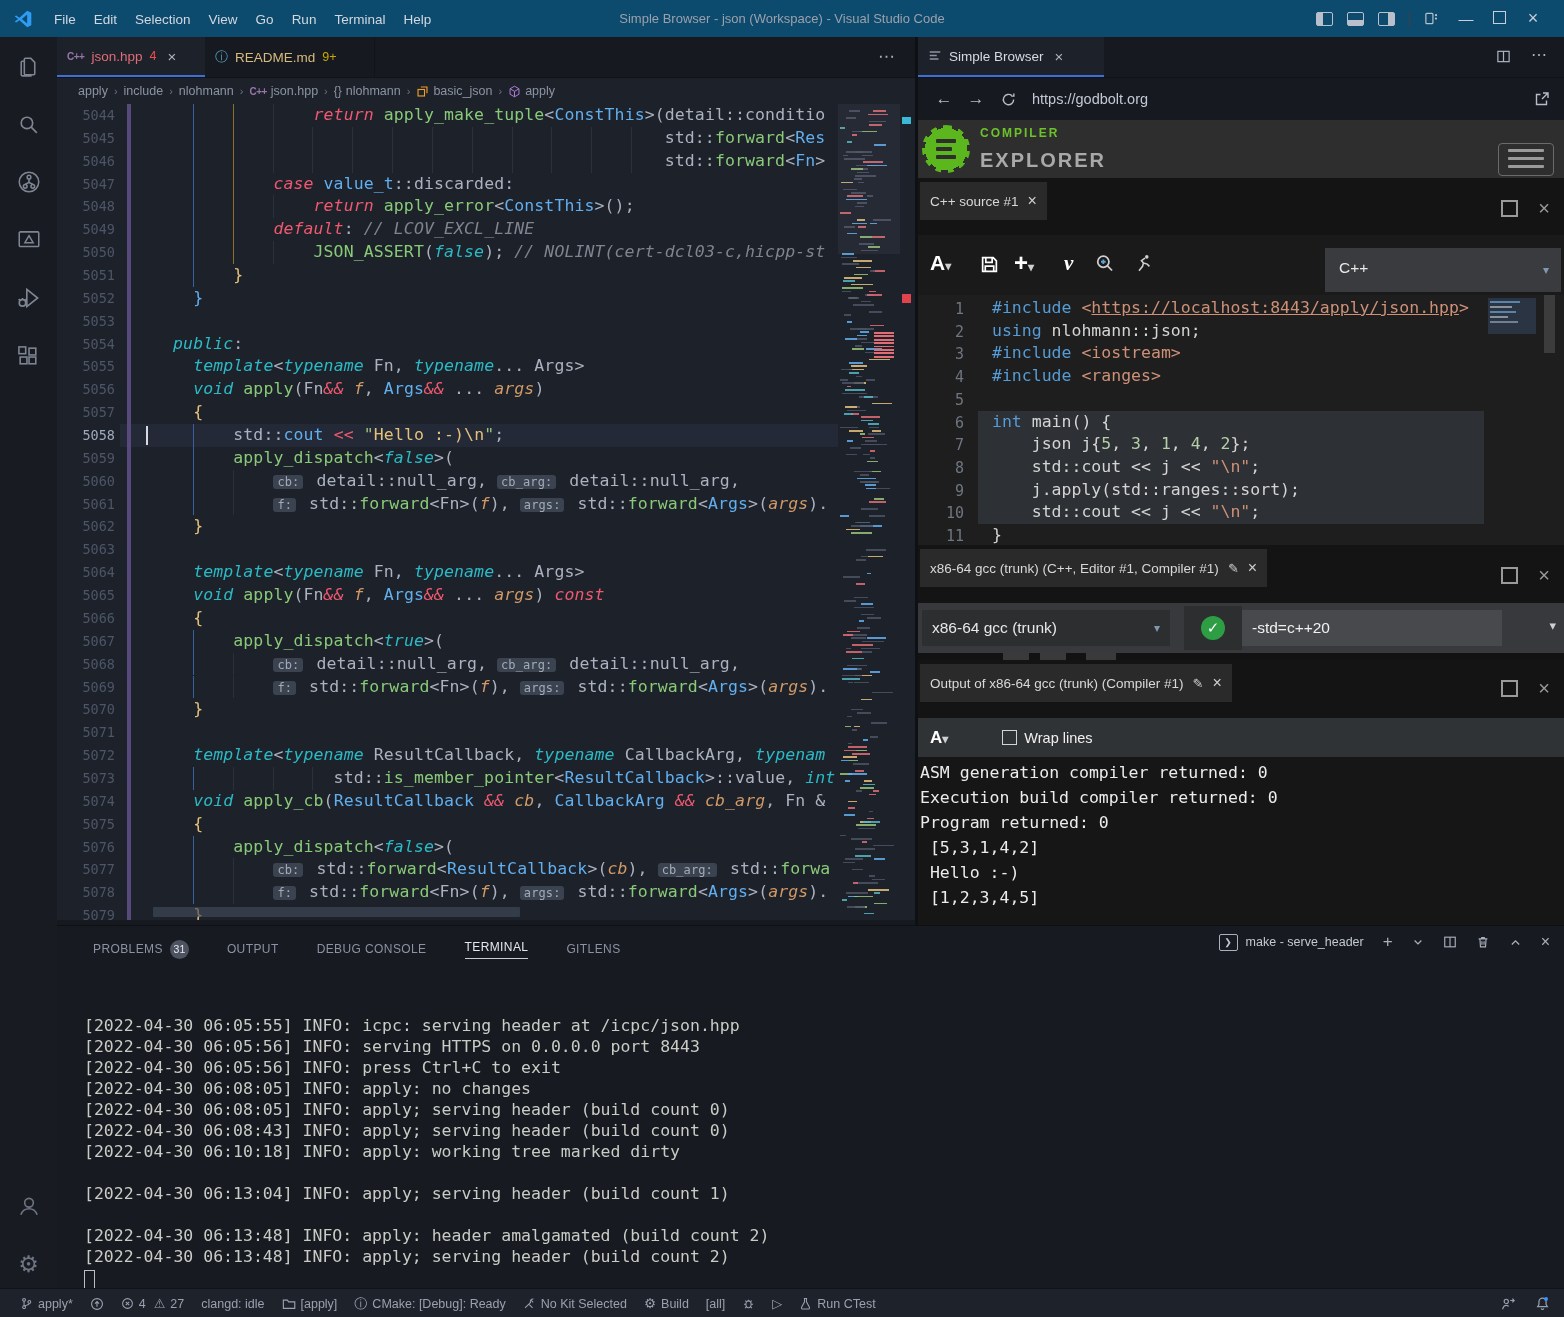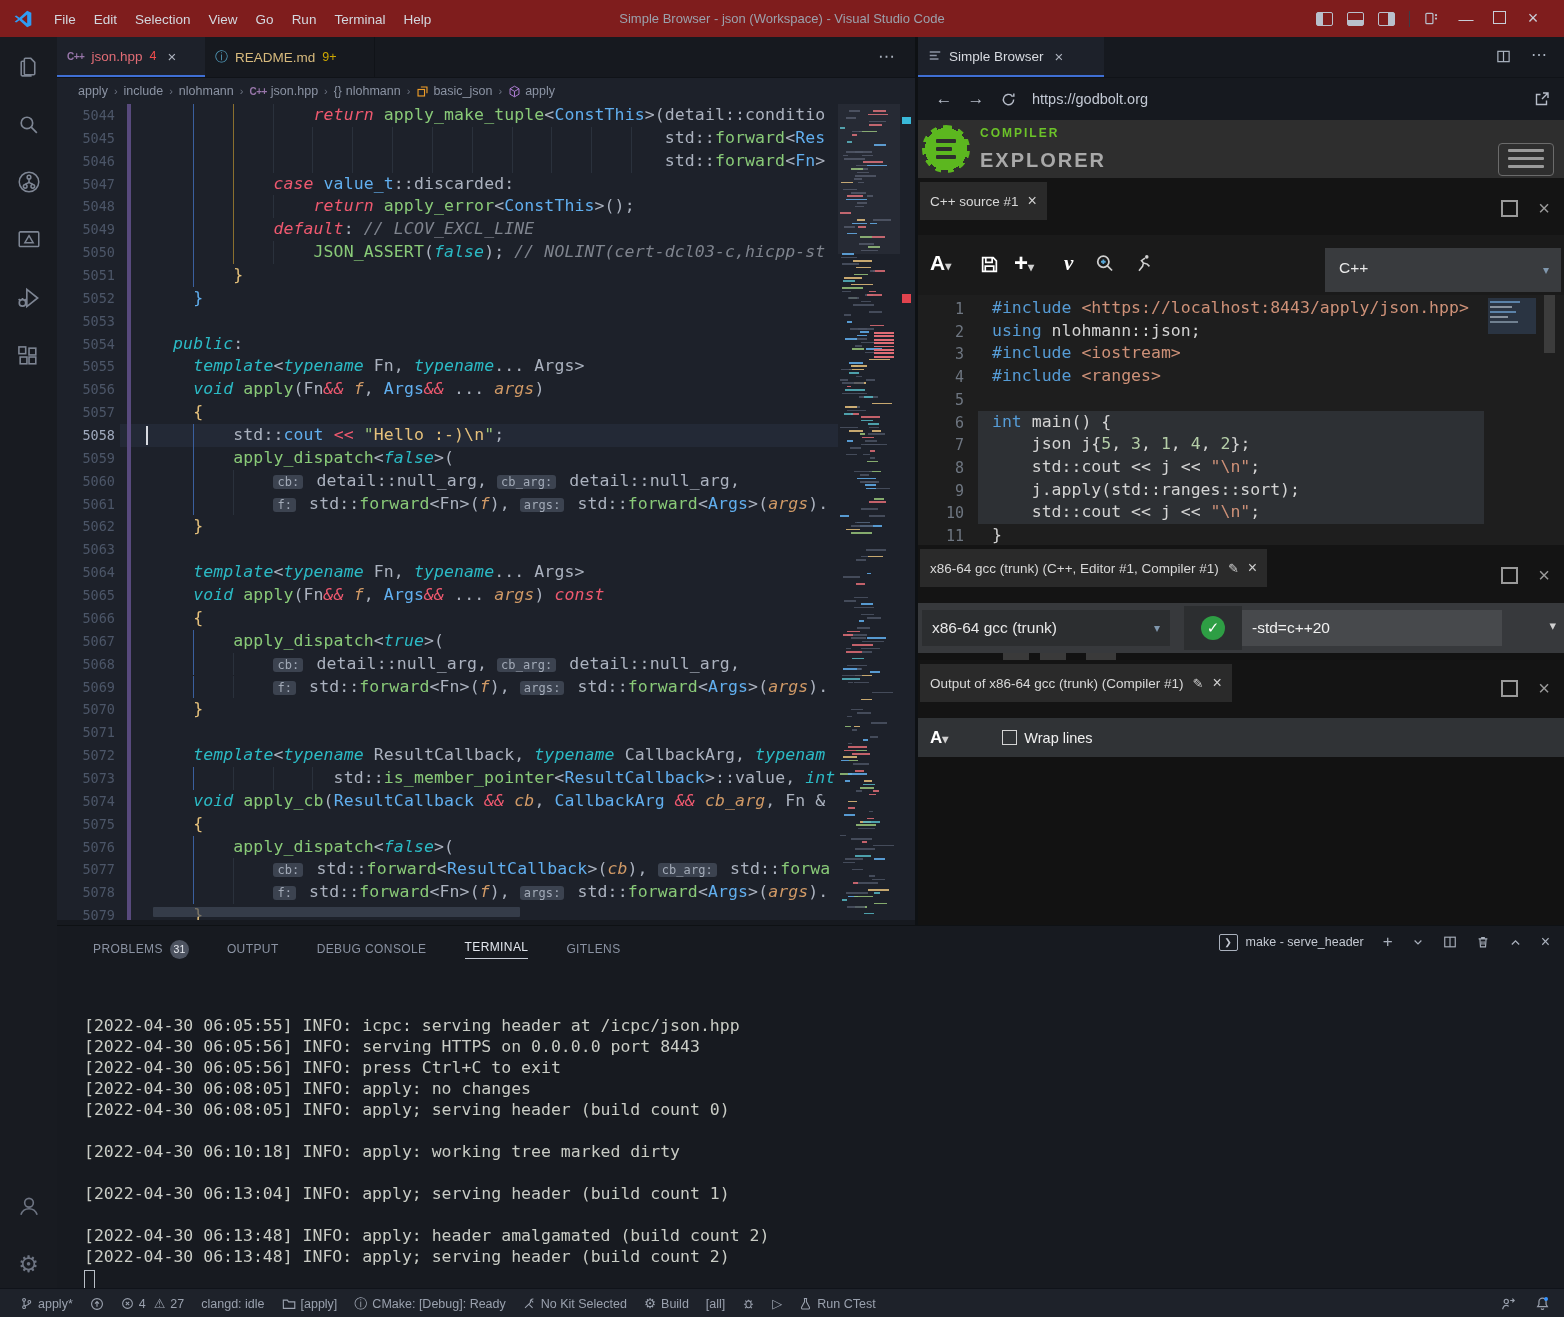--- a/index.html
+++ b/index.html
@@ -3,21 +3,21 @@
 <meta charset="utf-8">
 <style>
   html,body{margin:0;padding:0;background:#0e1014;}
   #root{position:relative;width:1564px;height:1317px;overflow:hidden;background:#16191f;
         font-family:"Liberation Sans",sans-serif;color:#c5cad3;-webkit-font-smoothing:antialiased;}
   .abs{position:absolute;}
   .ico{display:inline-flex;align-items:center;justify-content:center;vertical-align:middle;}
   svg{display:block;}
 
   
-  #titlebar{position:absolute;left:0;top:0;width:1564px;height:37px;background:#7f1d1d;display:flex;align-items:center;}
+  #titlebar{position:absolute;left:0;top:0;width:1564px;height:37px;background:#0c4a6e;display:flex;align-items:center;}
   #vscode-logo{margin:0 12px 0 13px;}
   .menu-item{padding:0 9px;font-size:13.5px;color:#d3d7de;cursor:default;}
   #window-title{position:absolute;left:50%;transform:translateX(-50%);font-size:13px;color:#9ba1ac;white-space:nowrap;}
   #win-controls{position:absolute;right:0;top:0;height:37px;display:flex;align-items:center;gap:14px;padding-right:18px;}
   .lay-box{width:15px;height:12px;border:1.2px solid #b9c0cc;border-radius:2px;position:relative;}
   .lay-box .fill{position:absolute;background:#b9c0cc;}
   .wc{color:#c9ced8;font-size:15px;width:26px;text-align:center;}
   .max-box{width:11px;height:11px;border:1.2px solid #c9ced8;display:inline-block;}
 
   
@@ -68,21 +68,21 @@
 
   .pane-head{position:absolute;width:646px;background:#141414;}
   .gl-tab{position:absolute;left:2px;top:4px;background:#2a2a2a;color:#d8d8d8;font-size:13.5px;display:flex;align-items:center;
           padding:0 10px;gap:9px;height:38px;}
   .gl-ctl{position:absolute;display:flex;gap:20px;color:#9a9a9a;align-items:center;}
   .gl-max{width:13px;height:13px;border:2px solid #9a9a9a;}
   .gl-x{font-size:20px;line-height:13px;}
   .gb-ln{position:absolute;text-align:right;width:46px;font-size:15px;color:#6e7681;font-family:"DejaVu Sans Mono",monospace;}
   .gb-cl{position:absolute;white-space:pre;font-size:16.5px;line-height:22.7px;font-family:"DejaVu Sans Mono",monospace;}
   .gb-gk{color:#569cd6;} .gb-gp{color:#d4d4d4;} .gb-gs{color:#ce9178;} .gb-gn{color:#b5cea8;}
-  .gb-gl{color:#ce9178;}
+  .gb-gl{color:#ce9178;text-decoration:underline;}
   .gb-hl{position:absolute;left:60px;width:506px;height:22.7px;background:#2d3034;}
 
   #compiler-row{position:absolute;left:0;top:483px;width:646px;height:50px;background:#37393c;}
   #compiler-select{position:absolute;left:4px;top:7px;width:248px;height:36px;background:#2c2e30;color:#e8e8e8;
      font-size:15.5px;display:flex;align-items:center;padding-left:10px;box-sizing:border-box;}
   #compile-status{position:absolute;left:266px;top:3px;width:58px;height:44px;background:#2c2e30;display:flex;align-items:center;justify-content:center;}
   #check-circle{width:24px;height:24px;border-radius:50%;background:#2e9e44;color:#fff;font-size:15px;display:flex;align-items:center;justify-content:center;}
   #options-input{position:absolute;left:324px;top:7px;width:260px;height:36px;background:#47494c;color:#f0f0f0;
      font-size:15.5px;display:flex;align-items:center;padding-left:10px;box-sizing:border-box;}
   .caret{color:#8097ad;font-size:12px;}
@@ -841,20 +841,30 @@
         <span class="gl-x">×</span>
       </div>
     </div>
 
     <div id="out-toolbar">
       <span style="margin-left:12px;font-weight:bold;font-size:17px;color:#fff;"><span>A</span><span class="caret" style="color:#cfcfcf;">▾</span></span>
       <span id="wrap-box"></span>
       <span style="font-size:14.5px;">Wrap lines</span>
     </div>
 
+    <div class="abs" style="left:0;top:637px;width:646px;height:168px;background:#161616;overflow:hidden;">
+      <div id="gb-output">
+          <div class="out-line" style="left: 2px; top: 6px;">ASM generation compiler returned: 0</div>
+          <div class="out-line" style="left: 2px; top: 31px;">Execution build compiler returned: 0</div>
+          <div class="out-line" style="left: 2px; top: 56px;">Program returned: 0</div>
+          <div class="out-line" style="left: 2px; top: 81px;"> [5,3,1,4,2]</div>
+          <div class="out-line" style="left: 2px; top: 106px;"> Hello :-)</div>
+          <div class="out-line" style="left: 2px; top: 131px;"> [1,2,3,4,5]</div>
+        </div>
+    </div>
   </div>
 
   <div id="panel">
     <div id="panel-tabs">
         <span class="p-tab">
           <span>PROBLEMS</span>
           <span id="problems-badge">31</span>
         </span>
         <span class="p-tab">
           <span>OUTPUT</span>
@@ -897,20 +907,21 @@
           </svg>
       </span>
       <span style="font-size:16px;">×</span>
     </div>
     <div id="terminal-body" style="position: absolute; left: 0px; top: 0px; width: 100%; height: 100%;">
         <div class="t-line" style="top: 90px;">[2022-04-30 06:05:55] INFO: icpc: serving header at /icpc/json.hpp</div>
         <div class="t-line" style="top: 111px;">[2022-04-30 06:05:56] INFO: serving HTTPS on 0.0.0.0 port 8443</div>
         <div class="t-line" style="top: 132px;">[2022-04-30 06:05:56] INFO: press Ctrl+C to exit</div>
         <div class="t-line" style="top: 153px;">[2022-04-30 06:08:05] INFO: apply: no changes</div>
         <div class="t-line" style="top: 174px;">[2022-04-30 06:08:05] INFO: apply; serving header (build count 0)</div>
+        <div class="t-line" style="top: 195px;">[2022-04-30 06:08:43] INFO: apply; serving header (build count 0)</div>
         <div class="t-line" style="top: 216px;">[2022-04-30 06:10:18] INFO: apply: working tree marked dirty</div>
         <div class="t-line" style="top: 258px;">[2022-04-30 06:13:04] INFO: apply; serving header (build count 1)</div>
         <div class="t-line" style="top: 300px;">[2022-04-30 06:13:48] INFO: apply: header amalgamated (build count 2)</div>
         <div class="t-line" style="top: 321px;">[2022-04-30 06:13:48] INFO: apply; serving header (build count 2)</div>
       </div>
   <div id="term-cursor" style="top: 344px;"></div>
     </div>
 
   <footer id="statusbar">
     <div id="sb-left">

